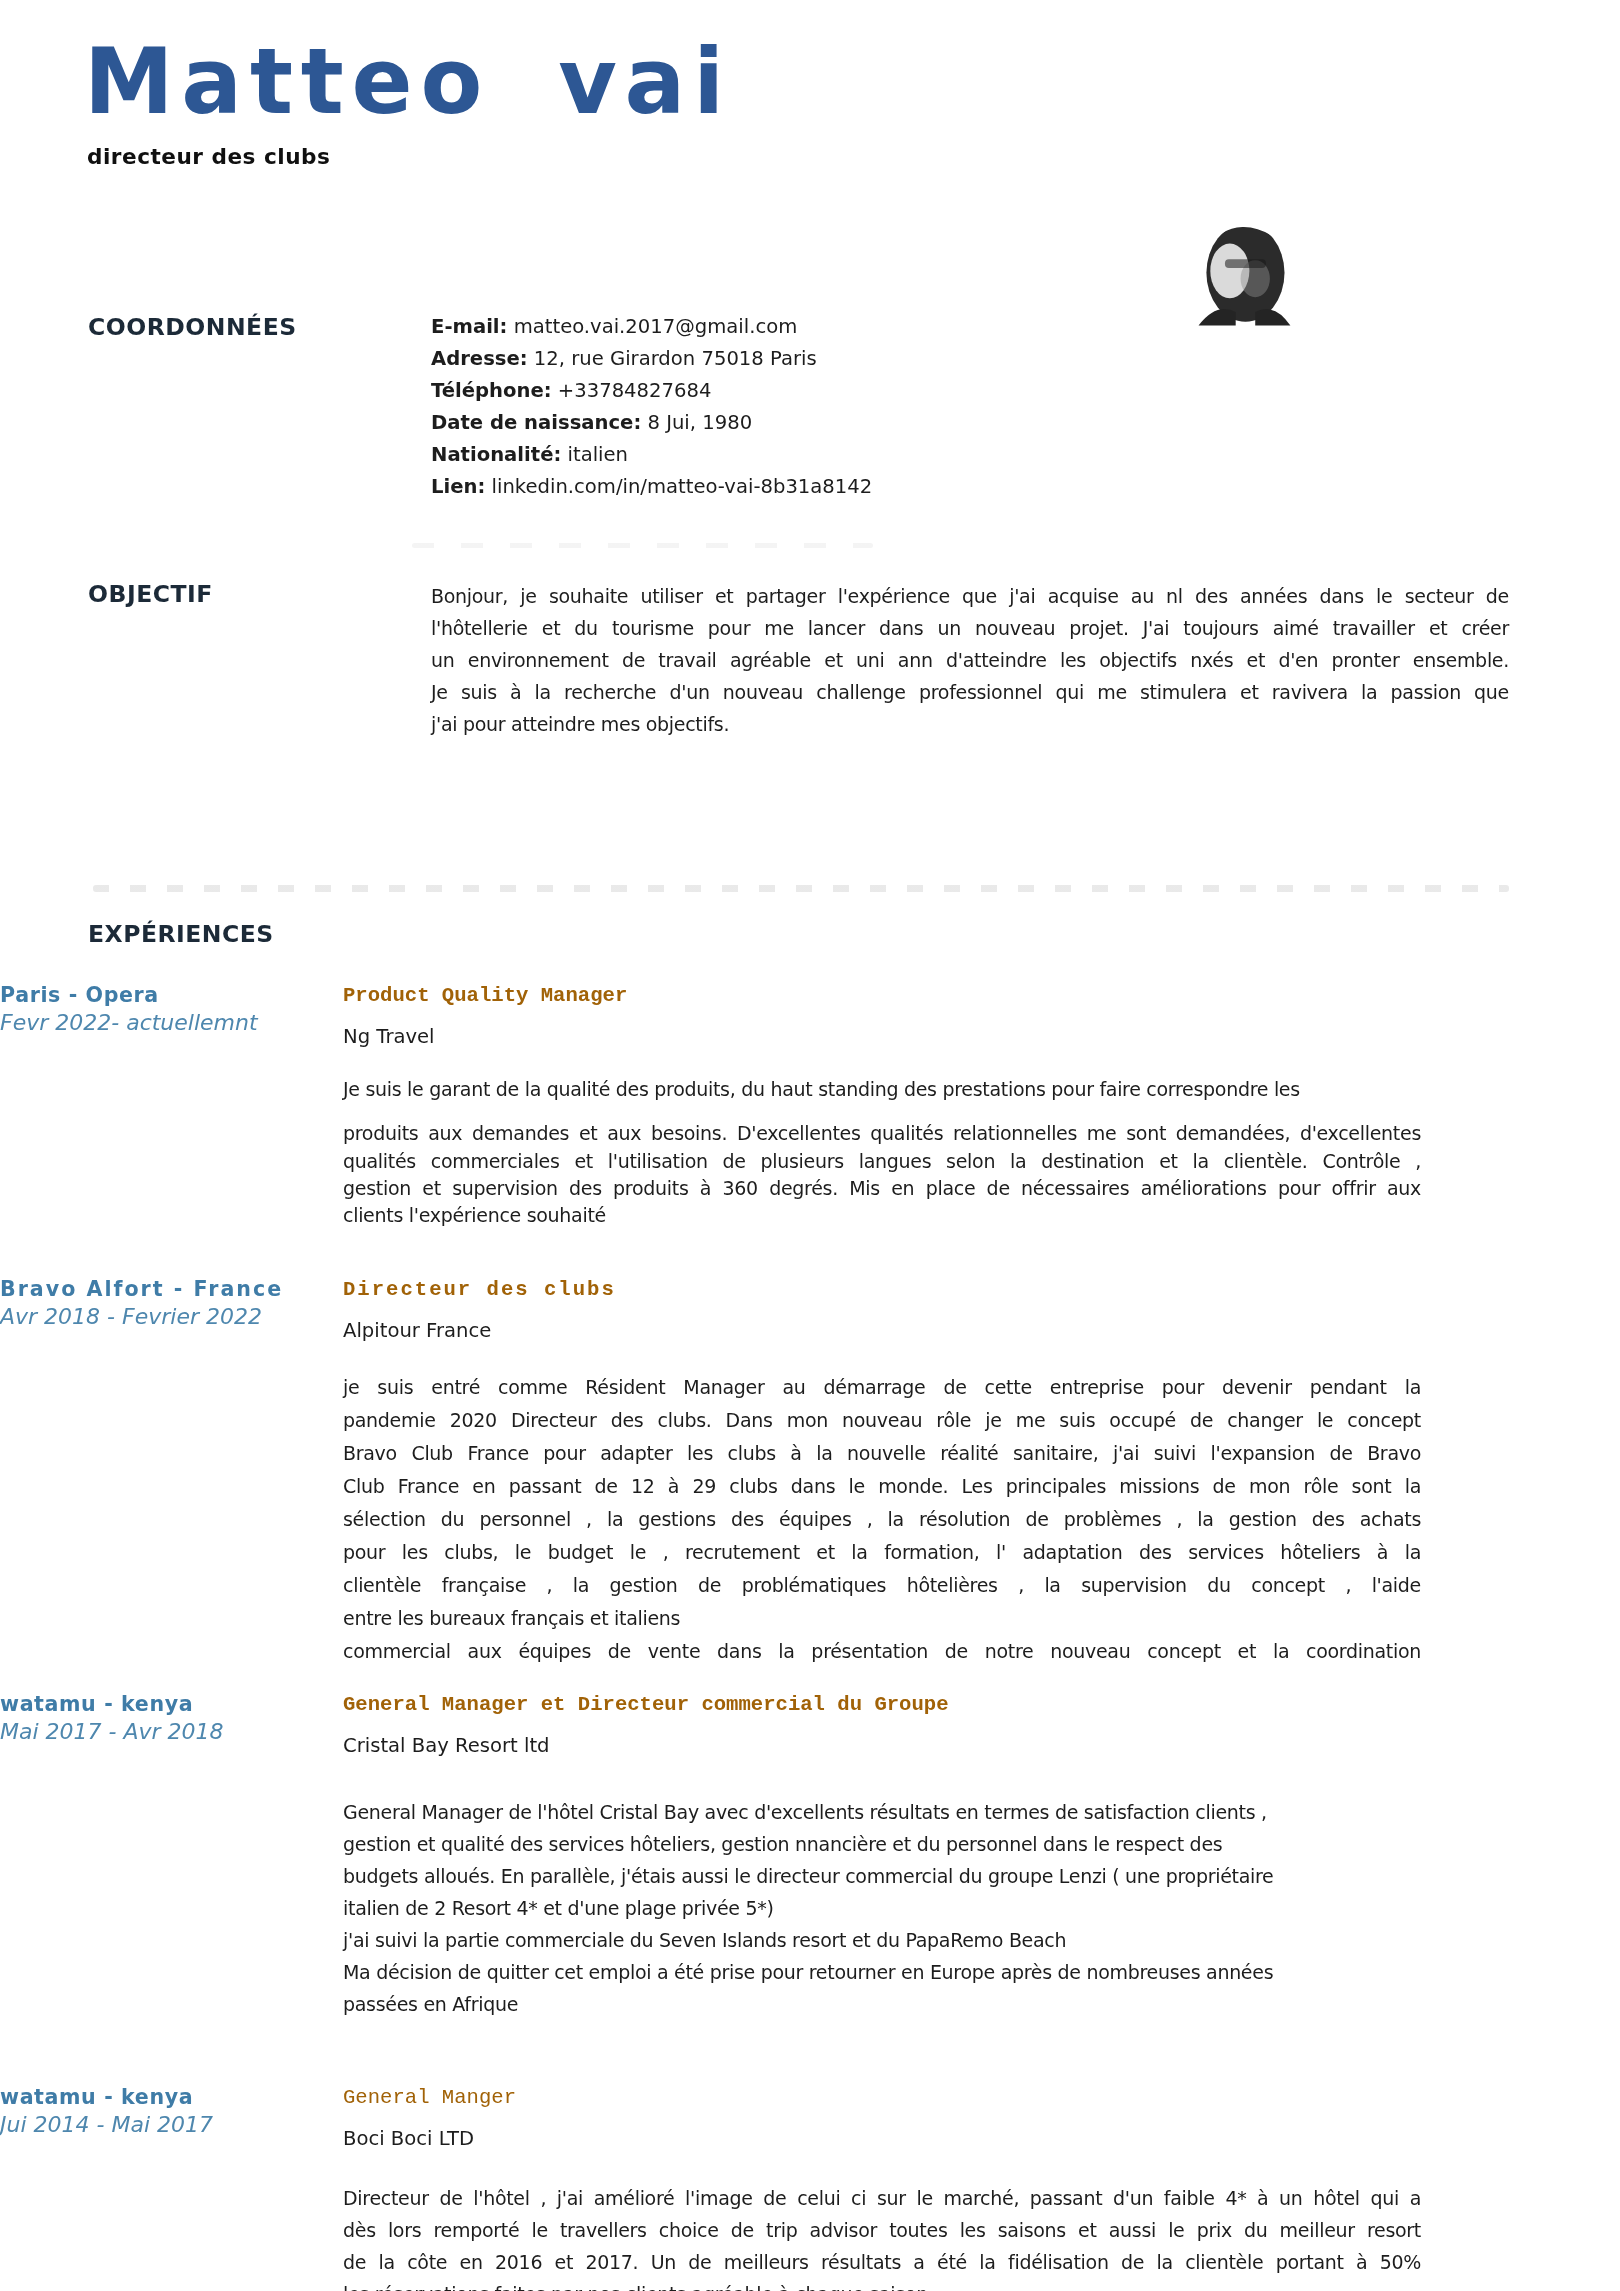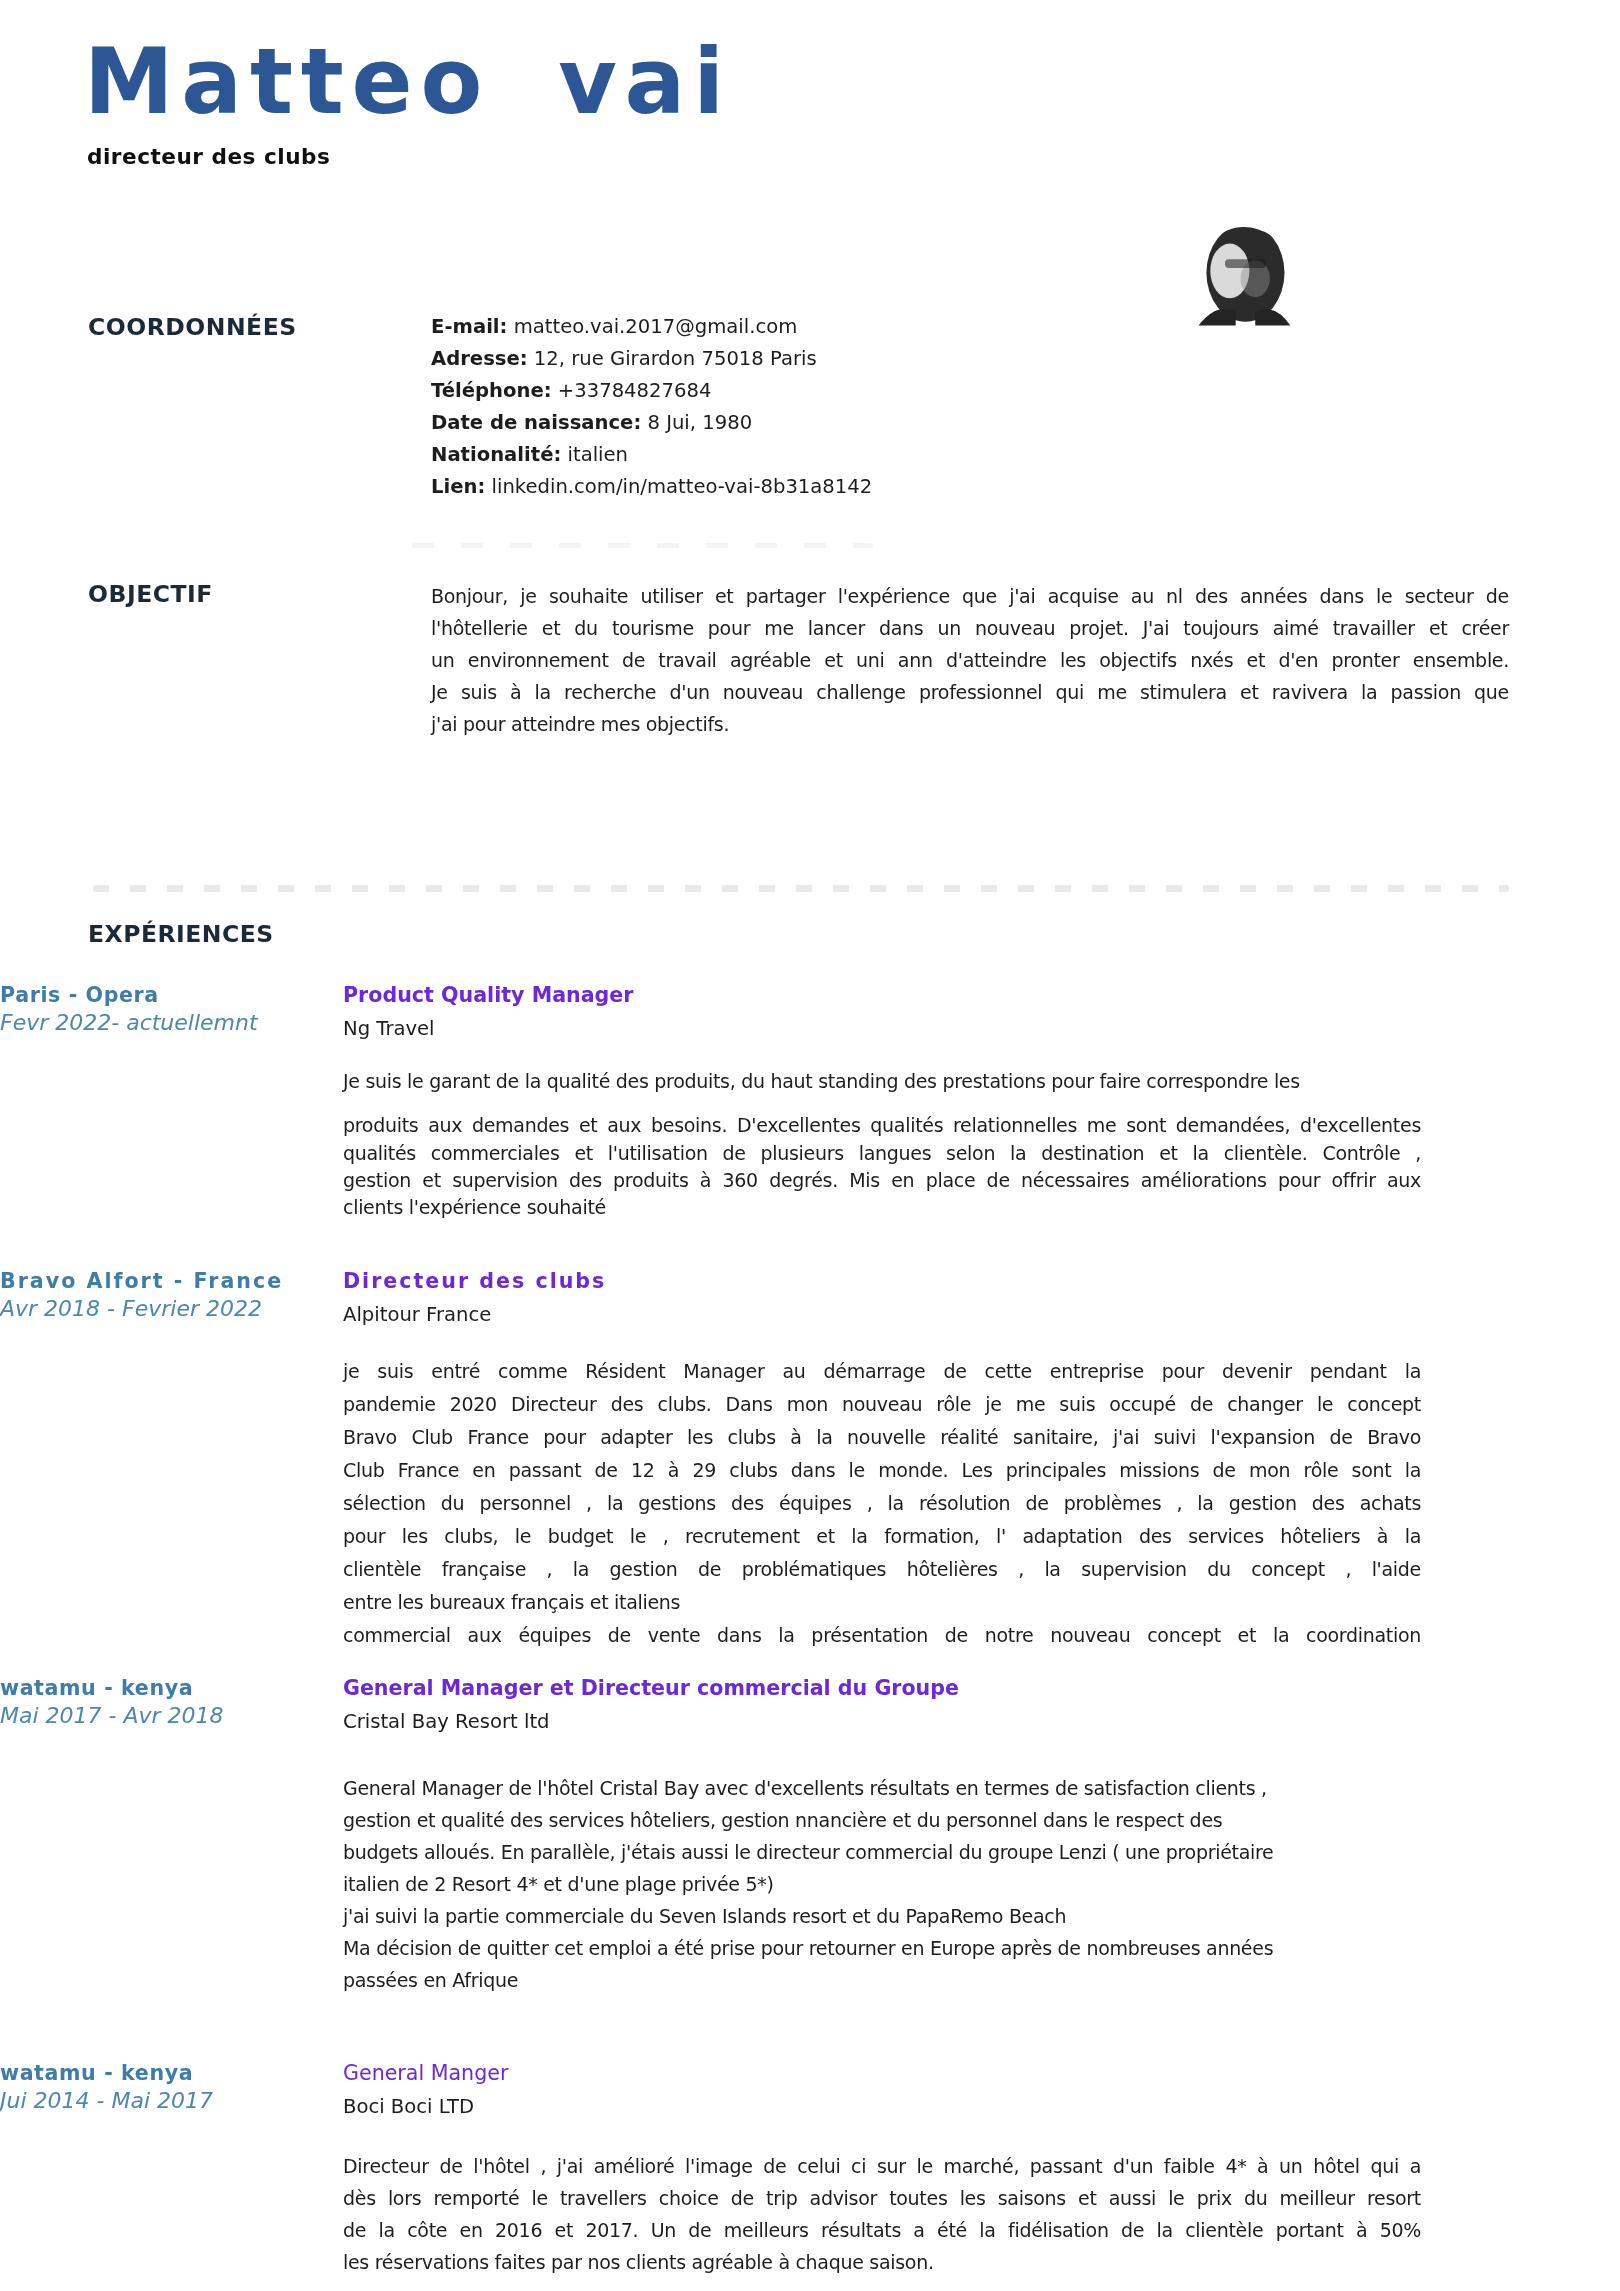--- a/index.html
+++ b/index.html
@@ -27,23 +27,23 @@
   .stretch{text-align:justify;text-align-last:justify;}
 
   .experiences{position:absolute;left:0;top:922px;width:1424px;}
   .experiences .sec-heading{margin-left:88px;}
 
   .exp-entry{display:flex;}
   .exp-left{width:343px;flex:none;}
   .exp-right{width:1078px;flex:none;}
   .exp-location{font-size:20.6px;line-height:25.5px;font-weight:700;color:var(--accent-location,#3f7ca7);letter-spacing:0.6px;}
   .exp-dates{font-size:22px;line-height:25.5px;font-style:italic;color:var(--accent-dates,#4e87ae);margin-top:2px;}
-  .exp-title{font-size:20.6px;line-height:25.5px;font-weight:700;color:#6d28d9;}
+  .exp-title{font-size:20.6px;line-height:25.5px;font-weight:700;color:#a16207;font-family:Liberation Mono, monospace;}
   .exp-title.regular{font-weight:400;}
-  .exp-company{font-size:19.6px;line-height:25.5px;margin-top:8px;}
+  .exp-company{font-size:19.6px;line-height:25.5px;margin-top:16px;}
 
   .exp-entry:nth-of-type(1){margin-top:35px;}
   .exp-entry:nth-of-type(2){margin-top:47px;}
   .exp-entry:nth-of-type(3){margin-top:23.5px;}
   .exp-entry:nth-of-type(4){margin-top:65px;}
   .exp-entry:nth-of-type(1) .exp-desc{margin-top:26.5px;}
   .exp-entry:nth-of-type(2) .exp-desc{margin-top:27.4px;}
   .exp-entry:nth-of-type(3) .exp-desc{margin-top:37px;}
   .exp-entry:nth-of-type(4) .exp-desc{margin-top:30px;}
   .exp-entry:nth-of-type(1) .dline{line-height:27.4px;}

